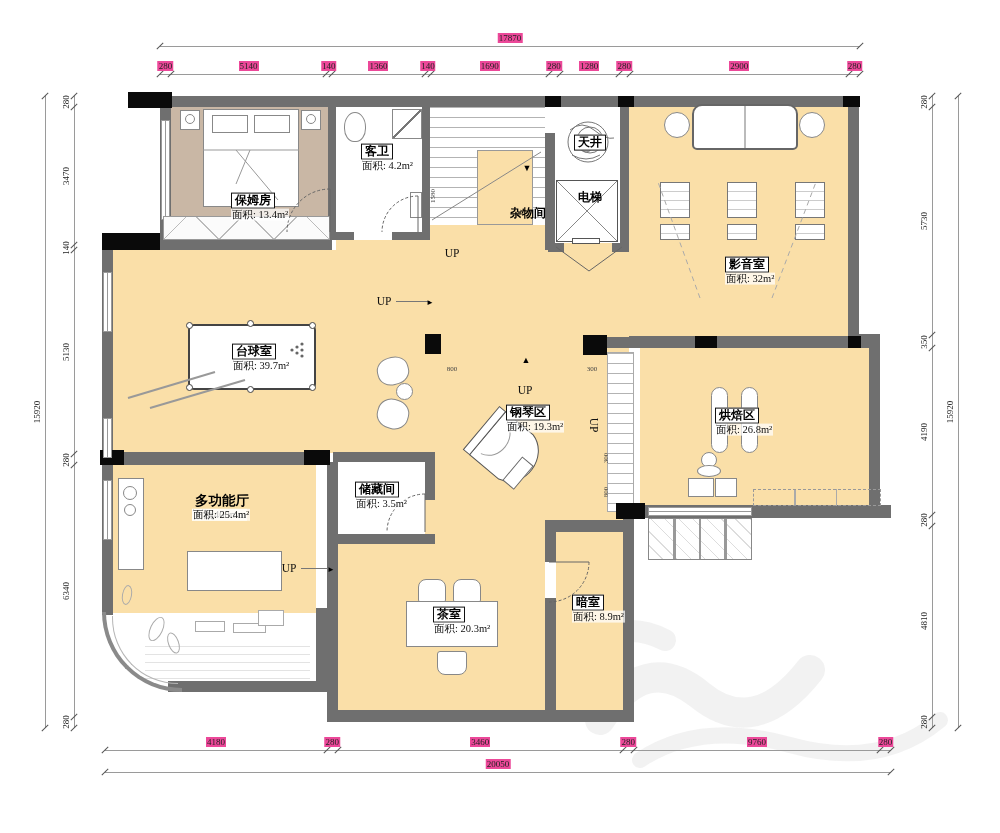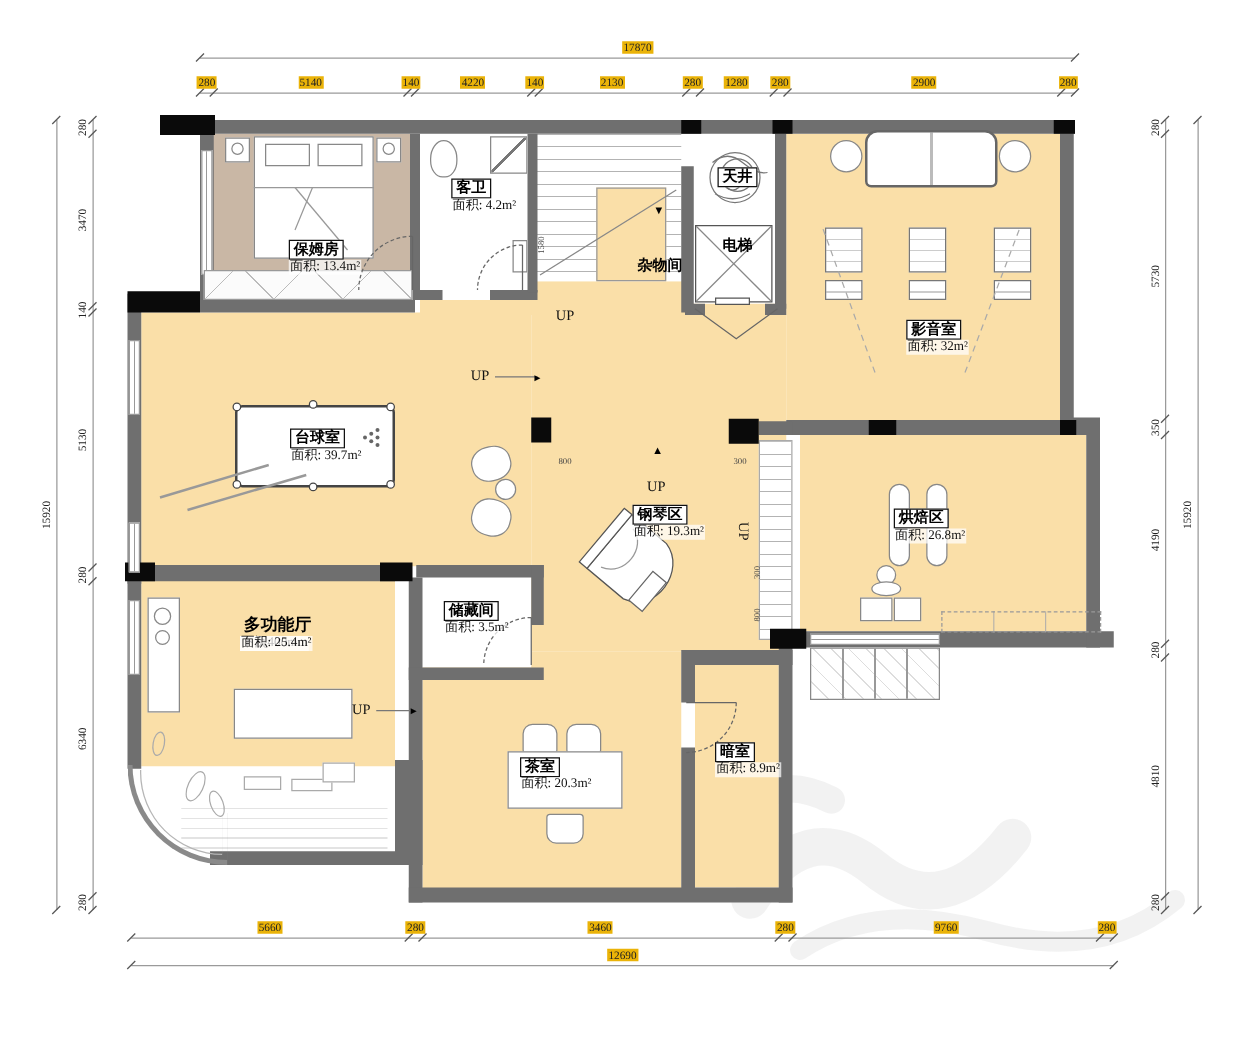--- a/index.html
+++ b/index.html
@@ -42,21 +42,21 @@
   .ra{font-size:10.5px;color:#111;background:rgba(255,255,255,.72);padding:0 1px;}
   .up{position:absolute;transform:translate(-50%,-50%);font-size:11.5px;z-index:30;color:#111;}
   .leader{position:absolute;height:1px;background:#777;z-index:29;}
   .ah{position:absolute;transform:translate(-50%,-50%);font-size:8px;color:#000;z-index:29;}
   .sd{position:absolute;transform:translate(-50%,-50%);font-size:7px;color:#444;z-index:28;}
   .sd.rot{transform:translate(-50%,-50%) rotate(-90deg);}
   .arrowglyph{position:absolute;transform:translate(-50%,-50%);font-size:9px;color:#000;z-index:12;}
   
   .dline{position:absolute;background:#9a9a9a;z-index:40;}
   .tick{position:absolute;width:9px;height:1px;background:#555;transform:translate(-50%,-50%) rotate(-45deg);z-index:41;}
-  .dnum{position:absolute;transform:translate(-50%,-50%);font-size:9px;color:#222;z-index:41;white-space:nowrap;background:#eab308;padding:0 1px;}
+  .dnum{position:absolute;transform:translate(-50%,-50%);font-size:9px;color:#222;z-index:41;white-space:nowrap;background:#ec4899;padding:0 1px;}
   .dnum.vert{transform:translate(-50%,-50%) rotate(-90deg);background:transparent;}
   svg.overlay{position:absolute;left:0;top:0;z-index:9;pointer-events:none;}
   svg.wm{position:absolute;left:0;top:0;z-index:0;pointer-events:none;}
 </style>
 </head>
 <body>
 
 <div id="canvas">
 
   <svg class="wm" width="1000" height="833">
@@ -263,21 +263,21 @@
       <div class="room-label" style="left: 377px; top: 150px;"><span class="rn">客卫</span><div class="ra">面积: 4.2m²</div></div>
       <div class="room-label" style="left: 590px; top: 141px;"><span class="rn">天井</span></div>
       <div class="room-label" style="left: 590px; top: 196px;"><span class="rn plain">电梯</span></div>
       <div class="room-label" style="left: 528px; top: 212px;"><span class="rn plain">杂物间</span></div>
       <div class="room-label" style="left: 747px; top: 263px;"><span class="rn">影音室</span><div class="ra">面积: 32m²</div></div>
       <div class="room-label" style="left: 254px; top: 350px;"><span class="rn">台球室</span><div class="ra">面积: 39.7m²</div></div>
       <div class="room-label" style="left: 528px; top: 411px;"><span class="rn">钢琴区</span><div class="ra">面积: 19.3m²</div></div>
       <div class="room-label" style="left: 737px; top: 414px;"><span class="rn">烘焙区</span><div class="ra">面积: 26.8m²</div></div>
       <div class="room-label" style="left: 222px; top: 500px;"><span class="rn bold">多功能厅</span><div class="ra">下沉400mm</div><div class="ra">面积: 25.4m²</div></div>
       <div class="room-label" style="left: 377px; top: 488px;"><span class="rn">储藏间</span><div class="ra">面积: 3.5m²</div></div>
-      <div class="room-label" style="left: 432px; top: 613px; text-decoration: underline;"><span class="rn">茶室</span><div class="ra">面积: 20.3m²</div></div>
+      <div class="room-label" style="left: 449px; top: 613px; text-decoration: underline;"><span class="rn">茶室</span><div class="ra">面积: 20.3m²</div></div>
       <div class="room-label" style="left: 588px; top: 601px;"><span class="rn">暗室</span><div class="ra">面积: 8.9m²</div></div>
       <div class="up" style="left: 452px; top: 253px;">UP</div>
       <div class="up" style="left: 384px; top: 301px;">UP</div>
       <div class="leader" style="left: 396px; top: 301px; width: 34px;"></div>
       <div class="ah" style="left: 430px; top: 301.5px;">►</div>
       <div class="up" style="left: 525px; top: 390px;">UP</div>
       <div class="up" style="left: 594px; top: 425px; transform: translate(-50%, -50%) rotate(90deg);">UP</div>
       <div class="up" style="left: 289px; top: 568px;">UP</div>
       <div class="leader" style="left: 301px; top: 568px; width: 30px;"></div>
       <div class="ah" style="left: 331px; top: 568.5px;">►</div>
@@ -293,57 +293,57 @@
   <div id="dims">
       <div class="dline" style="left: 160px; top: 74px; width: 700px; height: 1px;"></div>
       <div class="tick" style="left: 160px; top: 74px;"></div>
       <div class="tick" style="left: 170.968px; top: 74px;"></div>
       <div class="dnum" style="left: 165.484px; top: 66px;">280</div>
       <div class="tick" style="left: 326.088px; top: 74px;"></div>
       <div class="dnum" style="left: 248.528px; top: 66px;">5140</div>
       <div class="tick" style="left: 331.572px; top: 74px;"></div>
       <div class="dnum" style="left: 328.83px; top: 66px;">140</div>
       <div class="tick" style="left: 425.193px; top: 74px;"></div>
-      <div class="dnum" style="left: 378.383px; top: 66px;">4220</div>
+      <div class="dnum" style="left: 378.383px; top: 66px;">1360</div>
       <div class="tick" style="left: 430.677px; top: 74px;"></div>
       <div class="dnum" style="left: 427.935px; top: 66px;">140</div>
       <div class="tick" style="left: 548.584px; top: 74px;"></div>
-      <div class="dnum" style="left: 489.631px; top: 66px;">2130</div>
+      <div class="dnum" style="left: 489.631px; top: 66px;">1690</div>
       <div class="tick" style="left: 559.552px; top: 74px;"></div>
       <div class="dnum" style="left: 554.068px; top: 66px;">280</div>
       <div class="tick" style="left: 618.702px; top: 74px;"></div>
       <div class="dnum" style="left: 589.127px; top: 66px;">1280</div>
       <div class="tick" style="left: 629.67px; top: 74px;"></div>
       <div class="dnum" style="left: 624.186px; top: 66px;">280</div>
       <div class="tick" style="left: 849.032px; top: 74px;"></div>
       <div class="dnum" style="left: 739.351px; top: 66px;">2900</div>
       <div class="tick" style="left: 860px; top: 74px;"></div>
       <div class="dnum" style="left: 854.516px; top: 66px;">280</div>
       <div class="dline" style="left: 160px; top: 46px; width: 700px; height: 1px;"></div>
       <div class="tick" style="left: 160px; top: 46px;"></div>
       <div class="tick" style="left: 860px; top: 46px;"></div>
       <div class="dnum" style="left: 510px; top: 38px;">17870</div>
       <div class="dline" style="left: 105px; top: 750px; width: 786px; height: 1px;"></div>
       <div class="tick" style="left: 105px; top: 750px;"></div>
       <div class="tick" style="left: 326.883px; top: 750px;"></div>
-      <div class="dnum" style="left: 215.942px; top: 742px;">5660</div>
+      <div class="dnum" style="left: 215.942px; top: 742px;">4180</div>
       <div class="tick" style="left: 337.86px; top: 750px;"></div>
       <div class="dnum" style="left: 332.372px; top: 742px;">280</div>
       <div class="tick" style="left: 622.858px; top: 750px;"></div>
       <div class="dnum" style="left: 480.359px; top: 742px;">3460</div>
       <div class="tick" style="left: 633.835px; top: 750px;"></div>
       <div class="dnum" style="left: 628.347px; top: 742px;">280</div>
       <div class="tick" style="left: 880.023px; top: 750px;"></div>
       <div class="dnum" style="left: 756.929px; top: 742px;">9760</div>
       <div class="tick" style="left: 891px; top: 750px;"></div>
       <div class="dnum" style="left: 885.512px; top: 742px;">280</div>
       <div class="dline" style="left: 105px; top: 772px; width: 786px; height: 1px;"></div>
       <div class="tick" style="left: 105px; top: 772px;"></div>
       <div class="tick" style="left: 891px; top: 772px;"></div>
-      <div class="dnum" style="left: 498px; top: 764px;">12690</div>
+      <div class="dnum" style="left: 498px; top: 764px;">20050</div>
       <div class="dline" style="left: 74px; top: 96px; width: 1px; height: 632px;"></div>
       <div class="tick" style="left: 74px; top: 96px;"></div>
       <div class="tick" style="left: 74px; top: 107.116px;"></div>
       <div class="dnum vert" style="left: 66px; top: 101.558px;">280</div>
       <div class="tick" style="left: 74px; top: 244.869px;"></div>
       <div class="dnum vert" style="left: 66px; top: 175.992px;">3470</div>
       <div class="tick" style="left: 74px; top: 250.427px;"></div>
       <div class="dnum vert" style="left: 66px; top: 247.648px;">140</div>
       <div class="tick" style="left: 74px; top: 454.08px;"></div>
       <div class="dnum vert" style="left: 66px; top: 352.254px;">5130</div>

